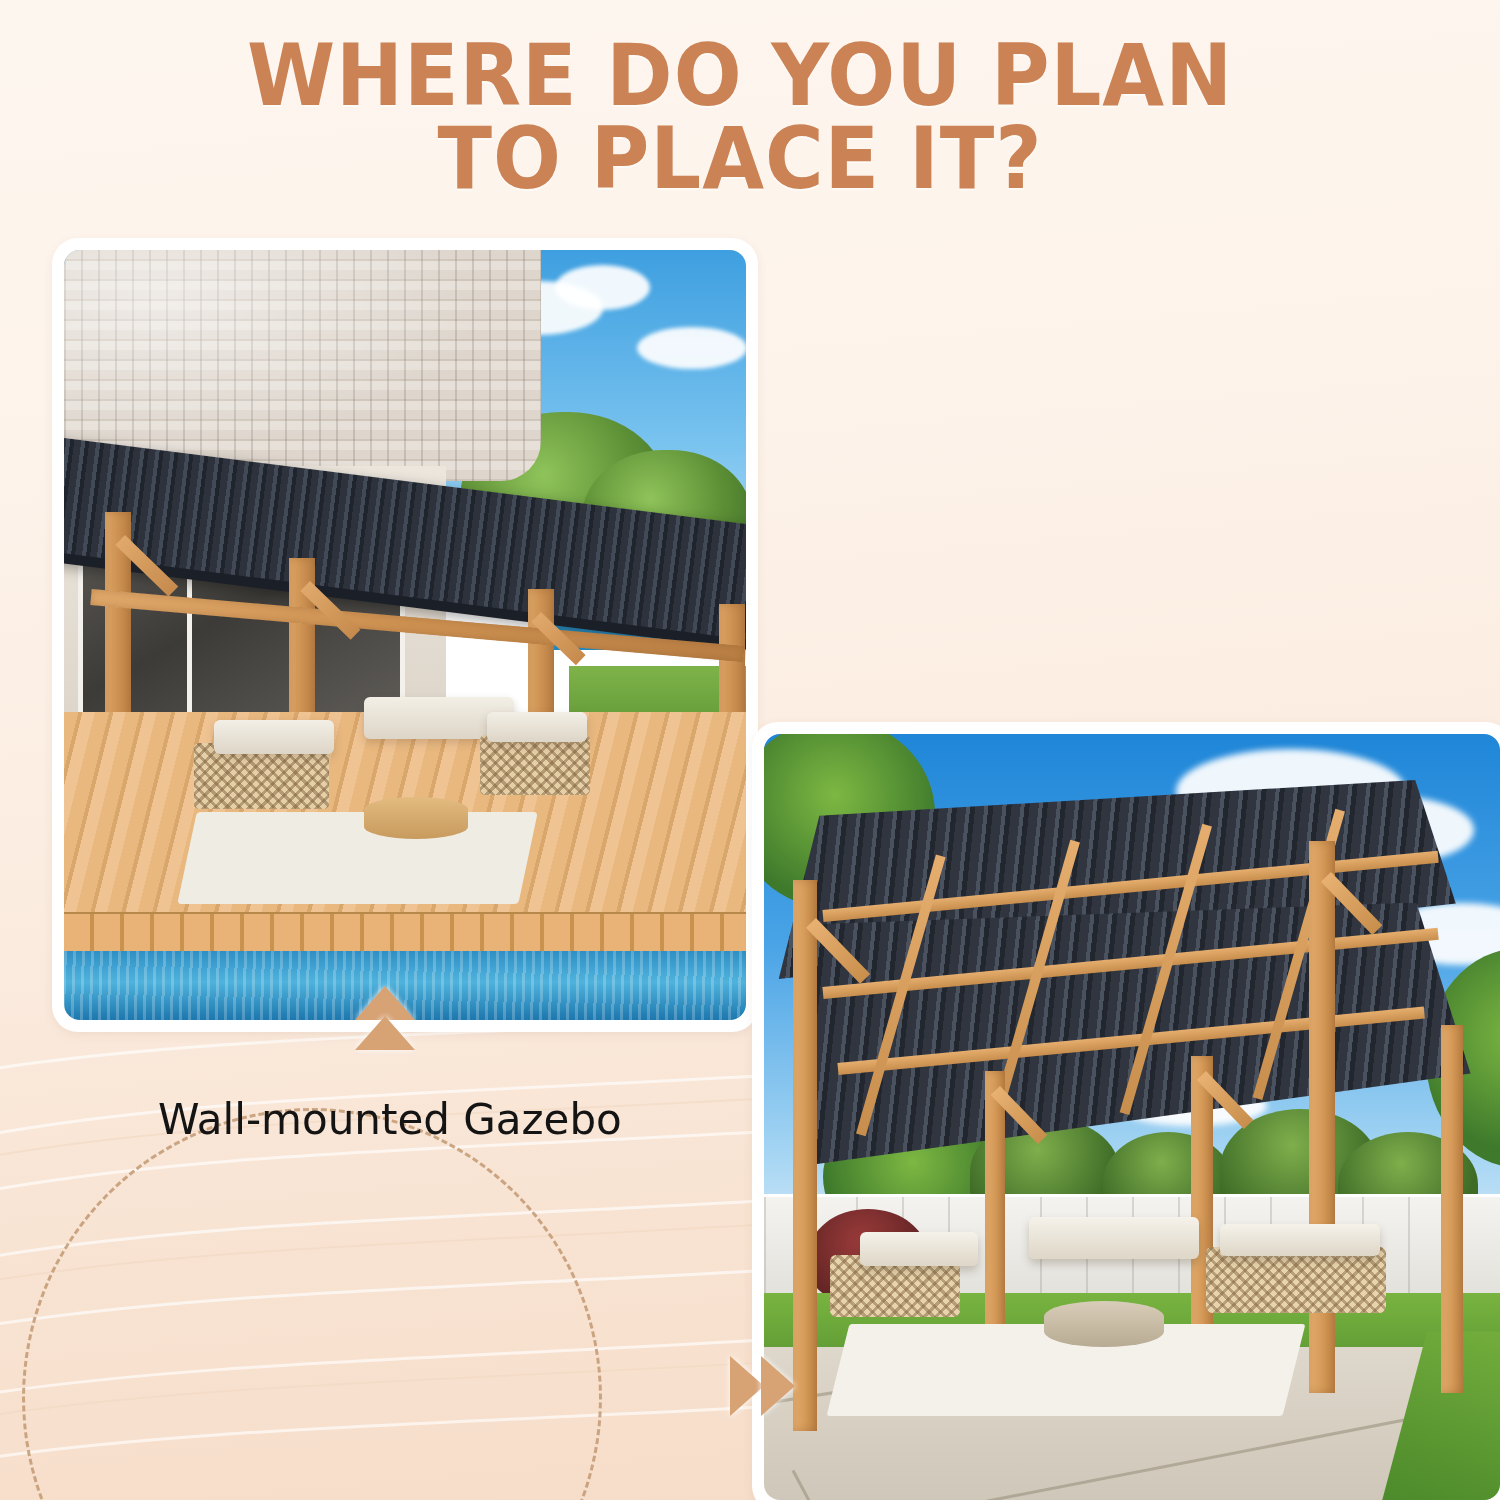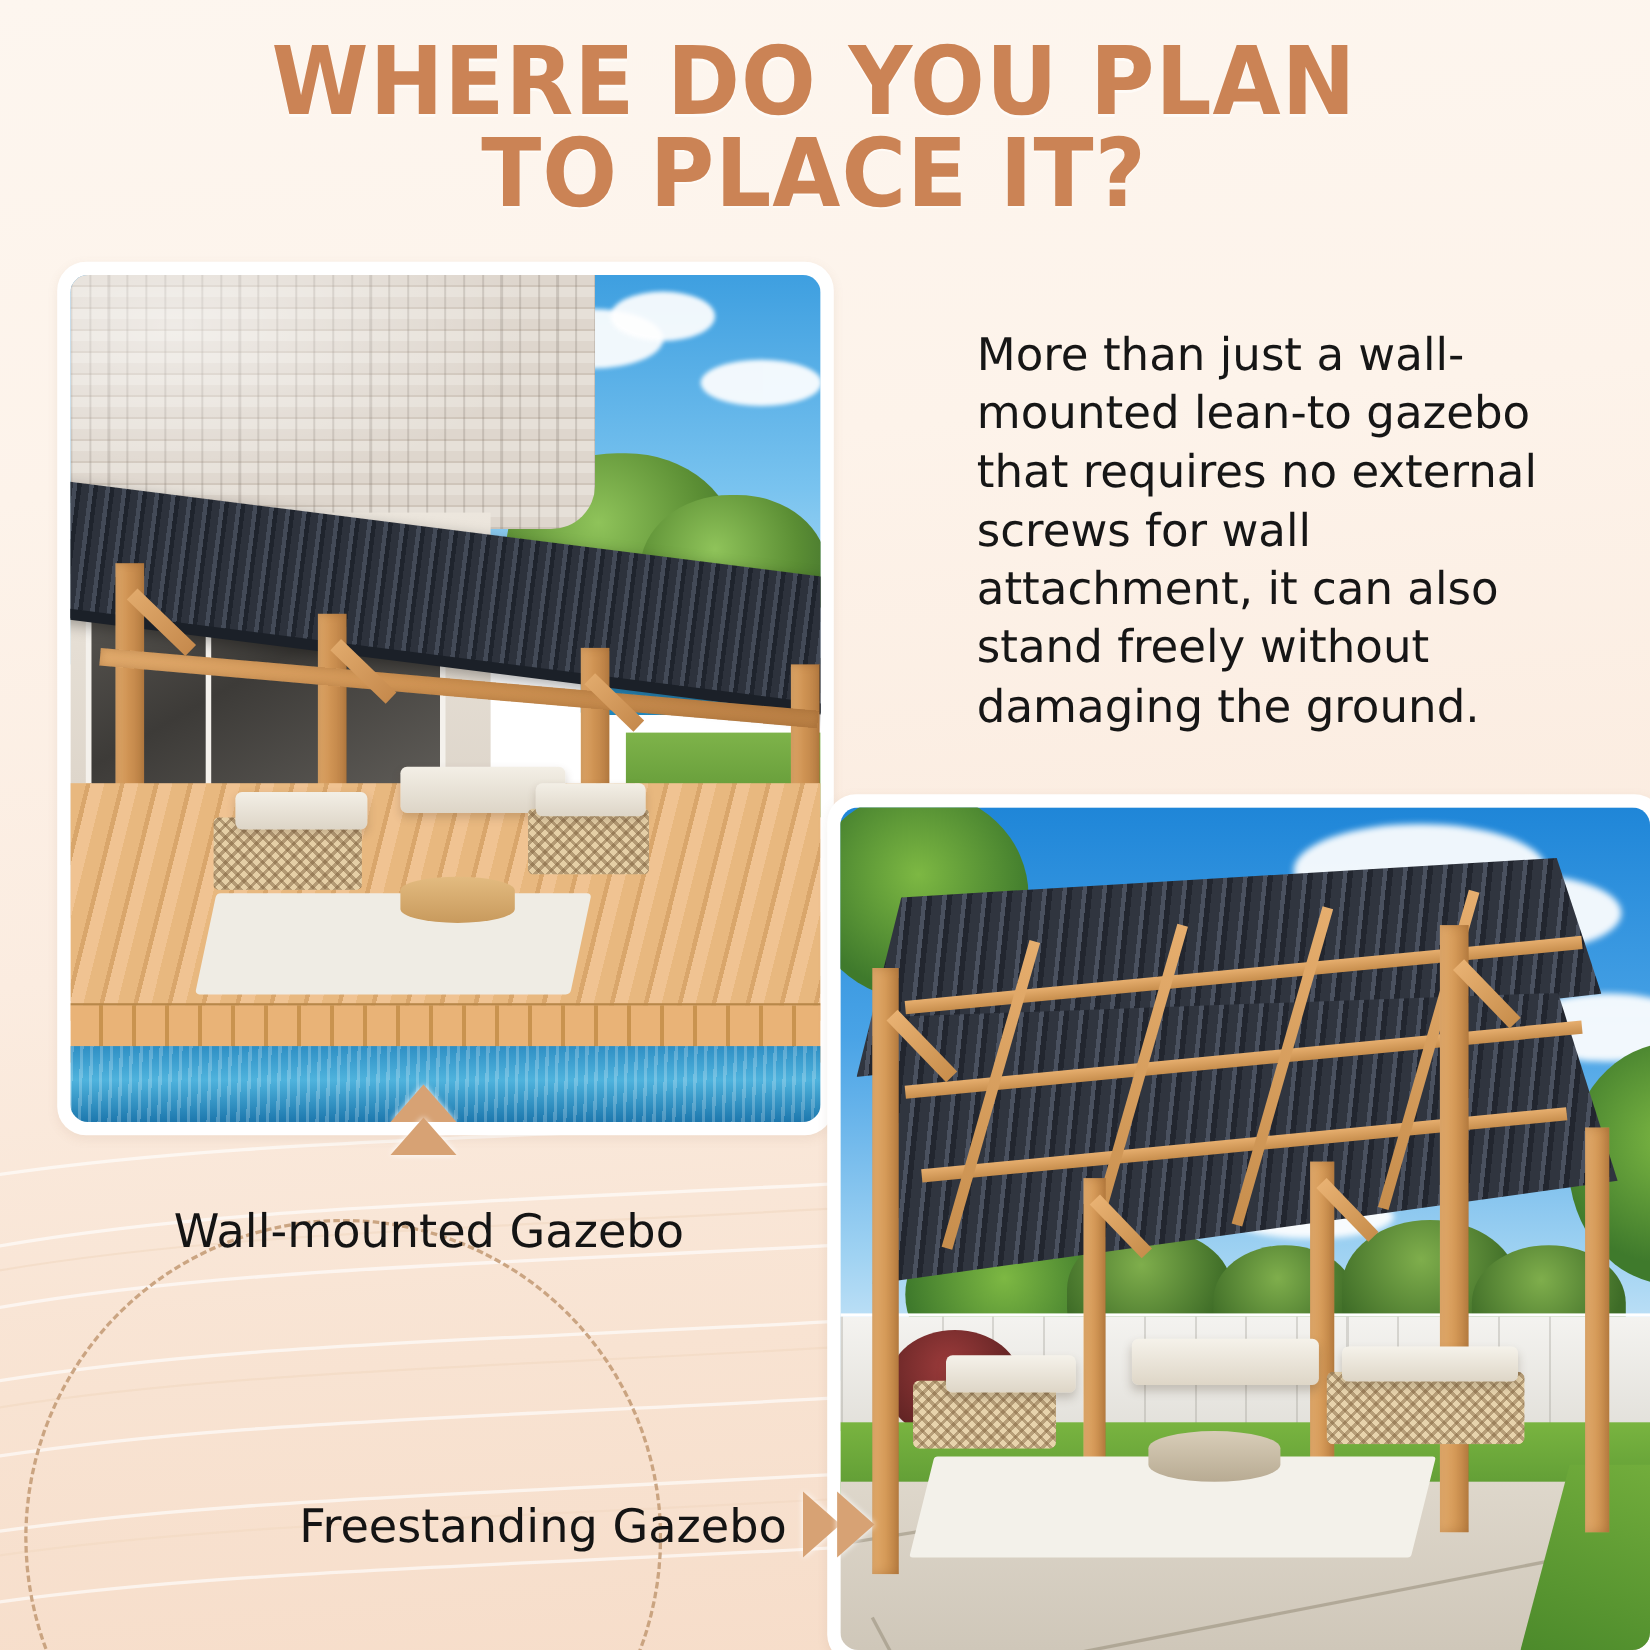--- a/index.html
+++ b/index.html
@@ -491,17 +491,15 @@
       <div class="sc2-sofa" style="left:36%;top:63%;width:170px;height:42px;"></div>
       <div class="sc2-wicker" style="left:60%;top:67%;width:180px;height:66px;"></div>
       <div class="sc2-sofa" style="left:62%;top:64%;width:160px;height:32px;"></div>
       <div class="sc2-table" style="left:38%;top:74%;width:120px;height:46px;"></div>
     </div>
   </div>
 
   <div class="chev-right" id="chev-right-1"></div>
   <div class="chev-right" id="chev-right-2"></div>
 
-  <div class="caption" id="caption-free">Freestanding Gazebo</div>
-
-  <p id="body-text">More than just a wall-mounted lean-to gazebo that requires no external screws for wall attachment, it can also stand freely without damaging the ground.</p>
+
 
 </div>
 
 </body></html>

